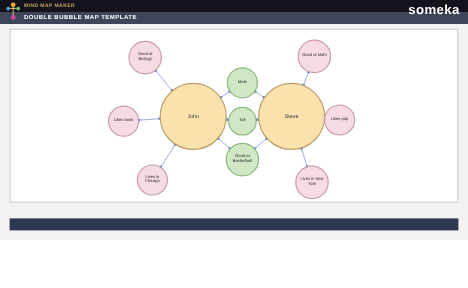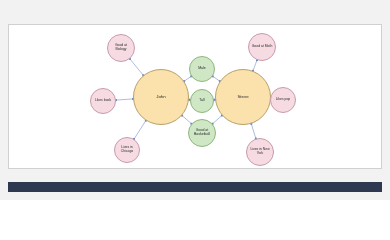--- a/index.html
+++ b/index.html
@@ -128,20 +128,39 @@
     width: 374px;
     height: 10px;
     background: #2e3850;
   }
 </style>
 </head>
 <body>
 
 <div id="app">
 
+  <div class="header">
+    <div class="header-top"></div>
+    <div class="header-bottom"></div>
+
+    <div class="logo-mark">
+      <svg viewBox="0 0 12 17" width="12" height="17">
+        <line x1="6" y1="4" x2="6" y2="13" stroke="#e8c97a" stroke-width="0.8"></line>
+        <line x1="2" y1="6" x2="10" y2="6" stroke="#e8c97a" stroke-width="0.8"></line>
+        <circle cx="6" cy="3" r="1.9" fill="#f0b429"></circle>
+        <circle cx="1.8" cy="6.2" r="1.5" fill="#4fa8d8"></circle>
+        <circle cx="10.2" cy="6.2" r="1.5" fill="#6fc26f"></circle>
+        <circle cx="6" cy="13.5" r="2" fill="#d0479a"></circle>
+      </svg>
+    </div>
+
+    <div class="brand-eyebrow">MIND MAP MAKER</div>
+    <div class="brand-title">DOUBLE BUBBLE MAP TEMPLATE</div>
+    <div class="someka-logo">someka</div>
+  </div>
 
   <div class="canvas">
     <svg id="connector-layer" viewBox="0 0 372 143" preserveAspectRatio="none">
         <line x1="175.12242749245883" y1="56.20907390758909" x2="182.26458723564411" y2="51.33150140004793" stroke="#6b86c4" stroke-width="0.55"></line>
         <rect x="174.12242749245883" y="55.20907390758909" width="2" height="2" fill="#6b86c4"></rect>
         <rect x="181.26458723564411" y="50.33150140004793" width="2" height="2" fill="#6b86c4"></rect>
         <line x1="179.86768974991725" y1="74.71879899999193" x2="181.0567043928926" y2="74.8348004285749" stroke="#6b86c4" stroke-width="0.55"></line>
         <rect x="178.86768974991725" y="73.71879899999193" width="2" height="2" fill="#6b86c4"></rect>
         <rect x="180.0567043928926" y="73.8348004285749" width="2" height="2" fill="#6b86c4"></rect>
         <line x1="173.0403263014147" y1="90.47443285002267" x2="182.47983684929264" y2="98.76278357498867" stroke="#6b86c4" stroke-width="0.55"></line>

